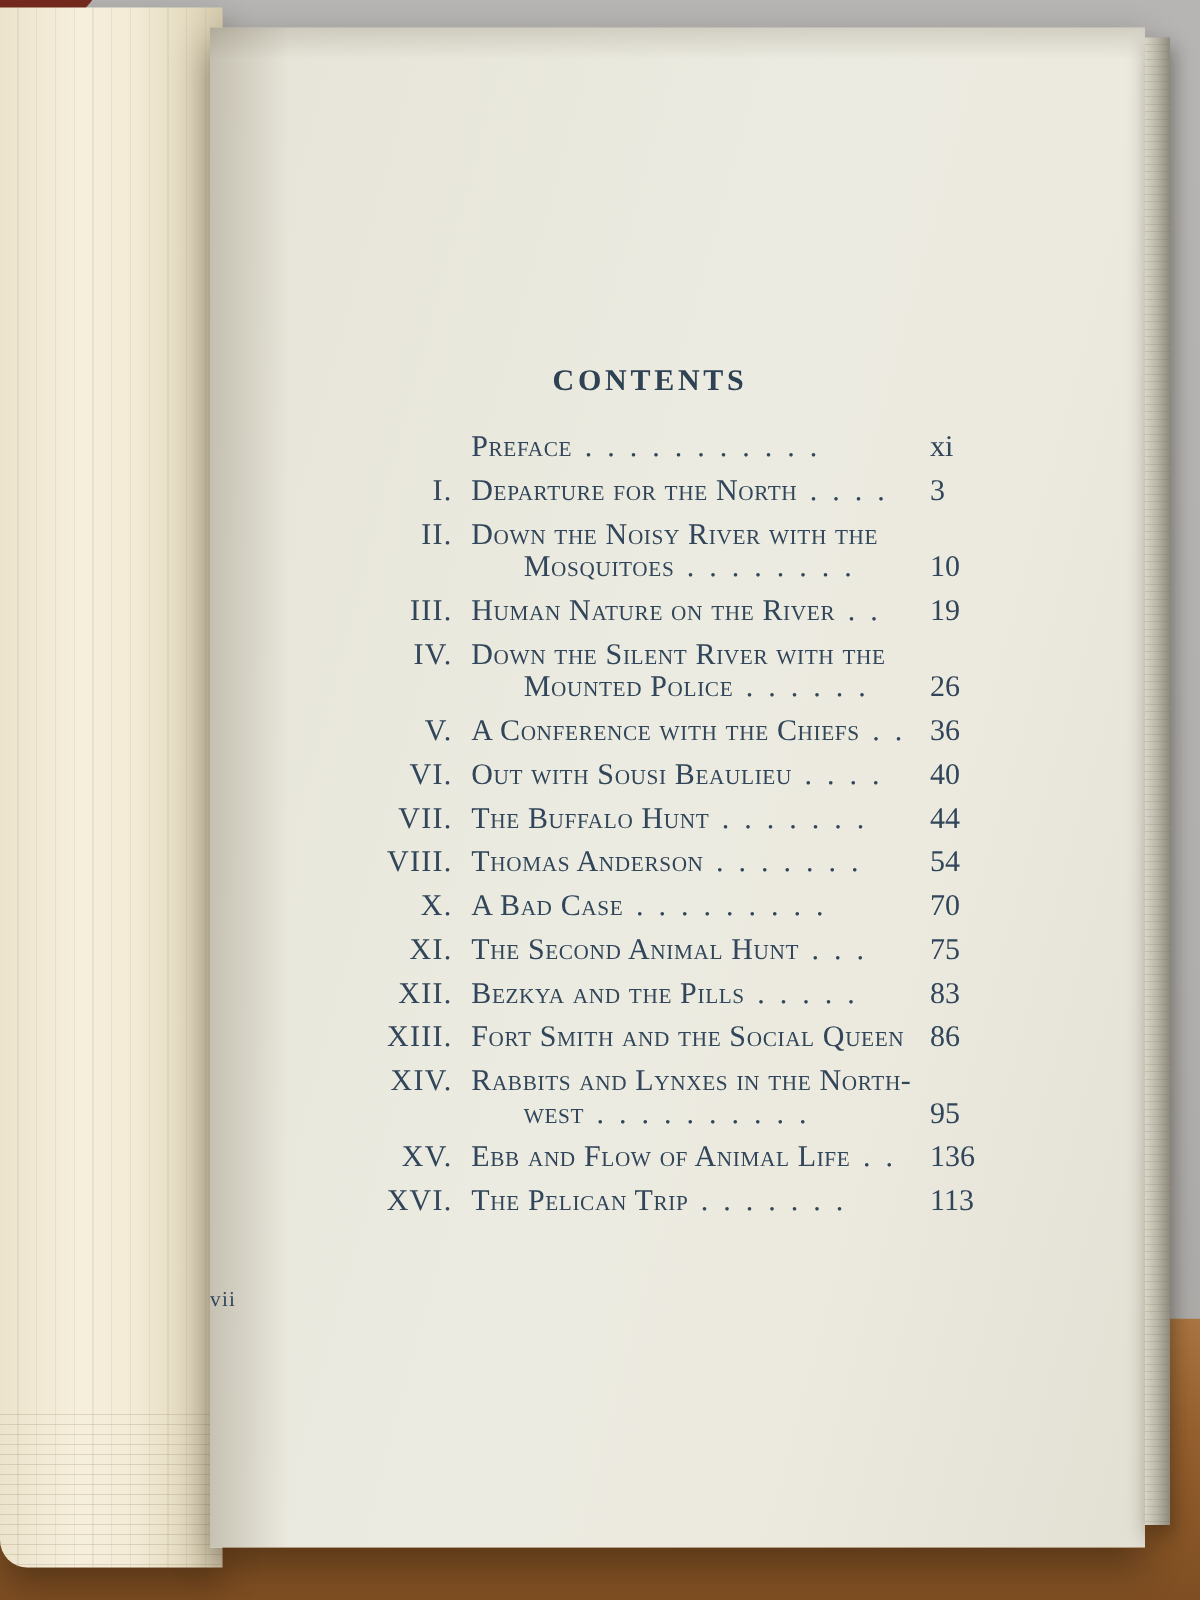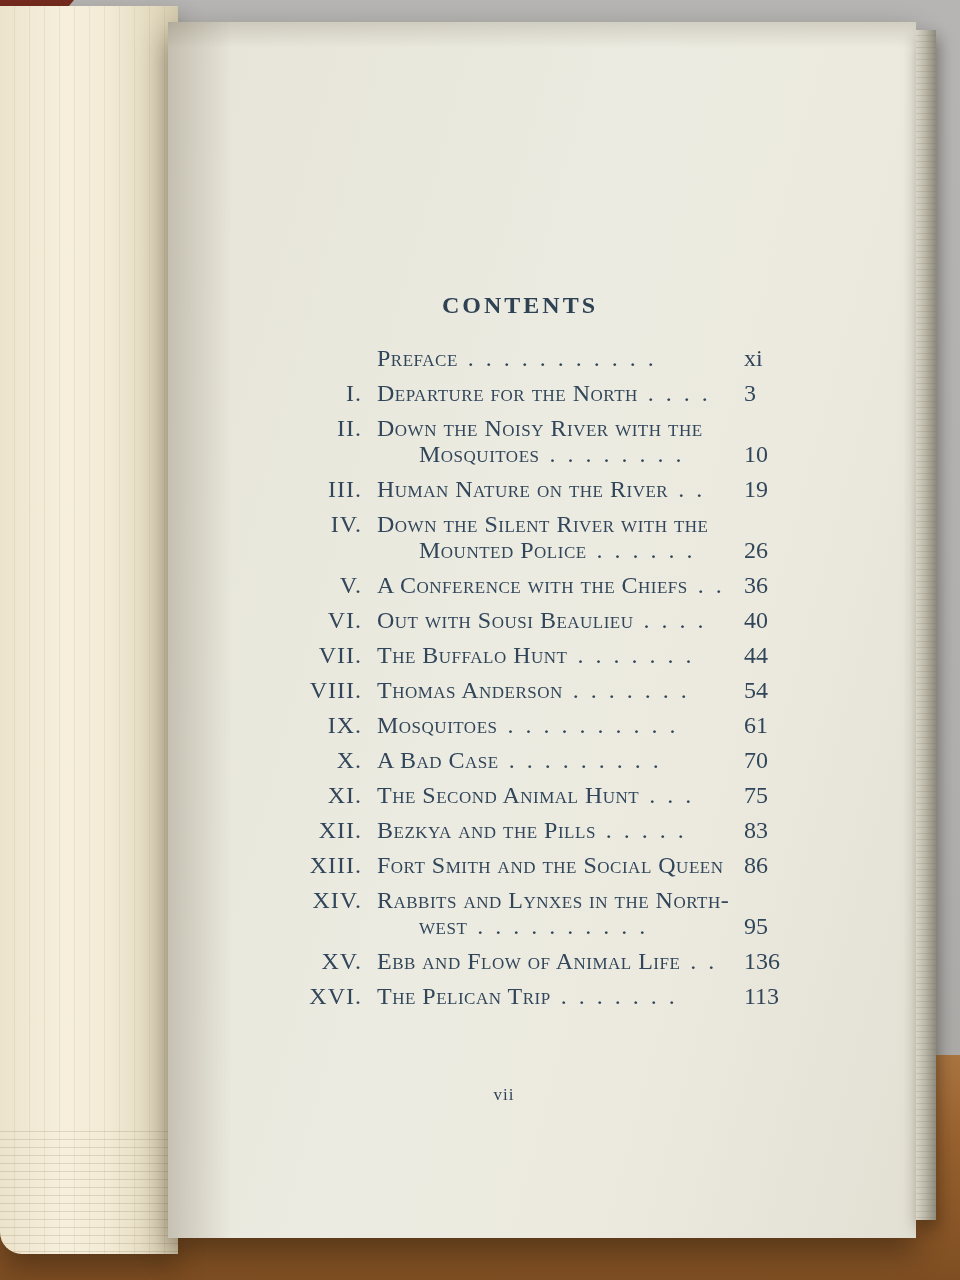--- a/index.html
+++ b/index.html
@@ -76,21 +76,21 @@
   }
   .title{
     flex:1 1 auto;margin-left:15px;
     font-variant:small-caps;letter-spacing:.5px;
     white-space:nowrap;overflow:hidden;
   }
   .title .t-dots{padding-left:10px;letter-spacing:3px;}
   .indent2 .t-text{padding-left:42px;}
   .pageno{flex:0 0 52px;width:52px;text-align:left;}
   .folio{
-    position:absolute;left:0;top:1063px;width:672px;text-align:center;
+    position:absolute;left:0;top:1008px;width:672px;text-align:left;
     font-size:17px;color:#31465a;letter-spacing:1px;
   }
 </style>
 </head>
 <body>
 
 <div class="cloth"></div>
 <div class="cover-corner"></div>
 <div class="left-pages"></div>
 
@@ -180,28 +180,20 @@
 
   <div class="entry">
     <div class="line line1">
       <span class="num">VIII.</span>
       <span class="title"><span class="t-text">Thomas Anderson</span><span class="t-dots">. . . . . . .</span></span>
       <span class="pageno">54</span>
     </div>
 
   </div>
 
-  <div class="entry">
-    <div class="line line1">
-      <span class="num">IX.</span>
-      <span class="title"><span class="t-text">Mosquitoes</span><span class="t-dots">. . . . . . . . . .</span></span>
-      <span class="pageno">61</span>
-    </div>
-
-  </div>
 
   <div class="entry">
     <div class="line line1">
       <span class="num">X.</span>
       <span class="title"><span class="t-text">A Bad Case</span><span class="t-dots">. . . . . . . . .</span></span>
       <span class="pageno">70</span>
     </div>
 
   </div>
 

